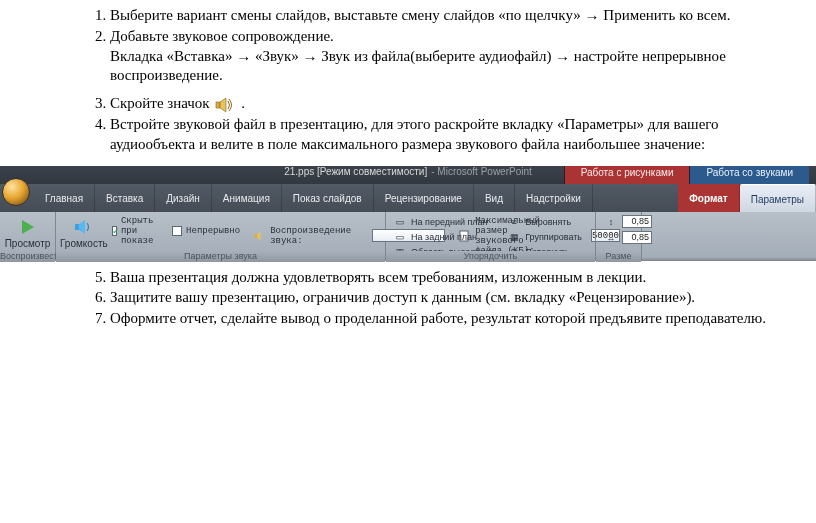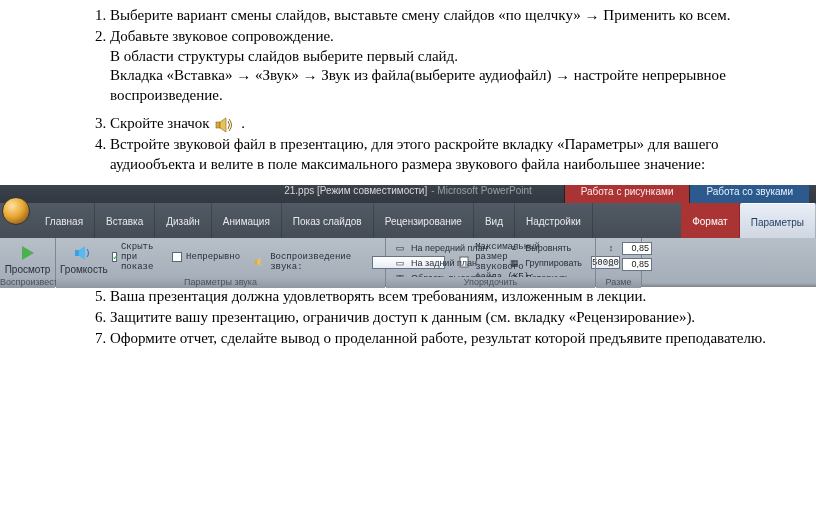--- a/index.html
+++ b/index.html
@@ -44,21 +44,21 @@
       position: absolute; right: 7px; top: 0; display: flex; height: 18px;
     }
     .ctx-tab {
       padding: 1px 16px;
       font-size: 10px;
       border-left: 1px solid #222;
     }
     .ctx-red { background: #a33; color: #ffeaea; }
     .ctx-blue { background: #2c5a8c; color: #e6f1ff; }
     .tabbar {
-      height: 35px;
+      height: 28px;
       display: flex;
       align-items: stretch;
       background: linear-gradient(#515a65, #454c55);
       padding-left: 34px;
       position: relative;
     }
     .orb {
       position: absolute;
       left: 2px;
       top: -6px;
@@ -74,21 +74,21 @@
       border-right: 1px solid rgba(0,0,0,0.2);
       display: flex; align-items: center;
     }
     .tab.active {
       background: linear-gradient(#e9eef6, #cfd7e2);
       color: #1f3a5f;
       border-top: 1px solid #fff;
       border-radius: 2px 2px 0 0;
     }
     .spacer { flex: 1; }
-    .tab.ctxfmt { background: #a33; color: #fff; }
+    .tab.ctxfmt { background: #a33; color: #fff; font-weight: bold; }
     .groups {
       height: 49px;
       display: flex;
       background: linear-gradient(#b7bfc8, #a4aeb8 92%, #7c848e);
     }
     .group {
       border-right: 1px solid #7e8690;
       padding: 2px 4px 10px 4px;
       position: relative;
       display: flex;
@@ -136,21 +136,20 @@
     }
   </style>
 </head>
 <body>
 
 <div class="doc-section">
   <ol class="inst">
     <li>Выберите вариант смены слайдов, выставьте смену слайдов «по щелчку» → Применить ко всем.</li>
     <li>
       <span class="sub">Добавьте звуковое сопровождение.</span>
-      <span class="sub">В области структуры слайдов выберите первый слайд.</span>
       <span class="sub">Вкладка «Вставка» → «Звук» → Звук из файла(выберите аудиофайл) → настройте непрерывное воспроизведение.</span>
     </li>
     <li style="margin-top:8px;">
       <span>Скройте значок</span>
       <span class="speaker-inline">
         <svg viewBox="0 0 20 18">
           <rect x="1" y="6" width="4" height="6" fill="#dca93c" stroke="#8a6a20" stroke-width="0.6"></rect>
           <polygon points="5,6 11,2 11,16 5,12" fill="#e7c15a" stroke="#8a6a20" stroke-width="0.6"></polygon>
           <path d="M13 5 Q16 9 13 13" fill="none" stroke="#8a6a20" stroke-width="1"></path>
           <path d="M14 3 Q19 9 14 15" fill="none" stroke="#8a6a20" stroke-width="1"></path>

